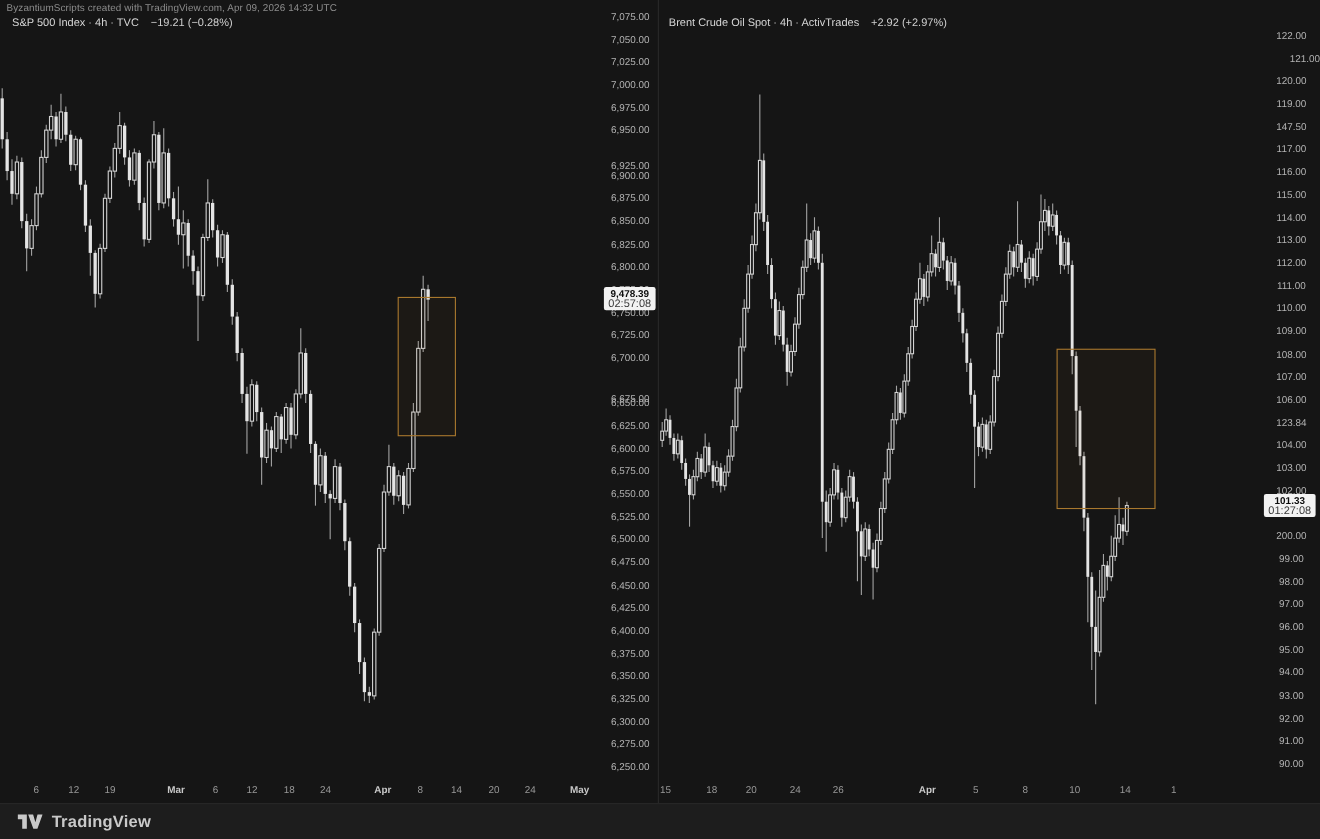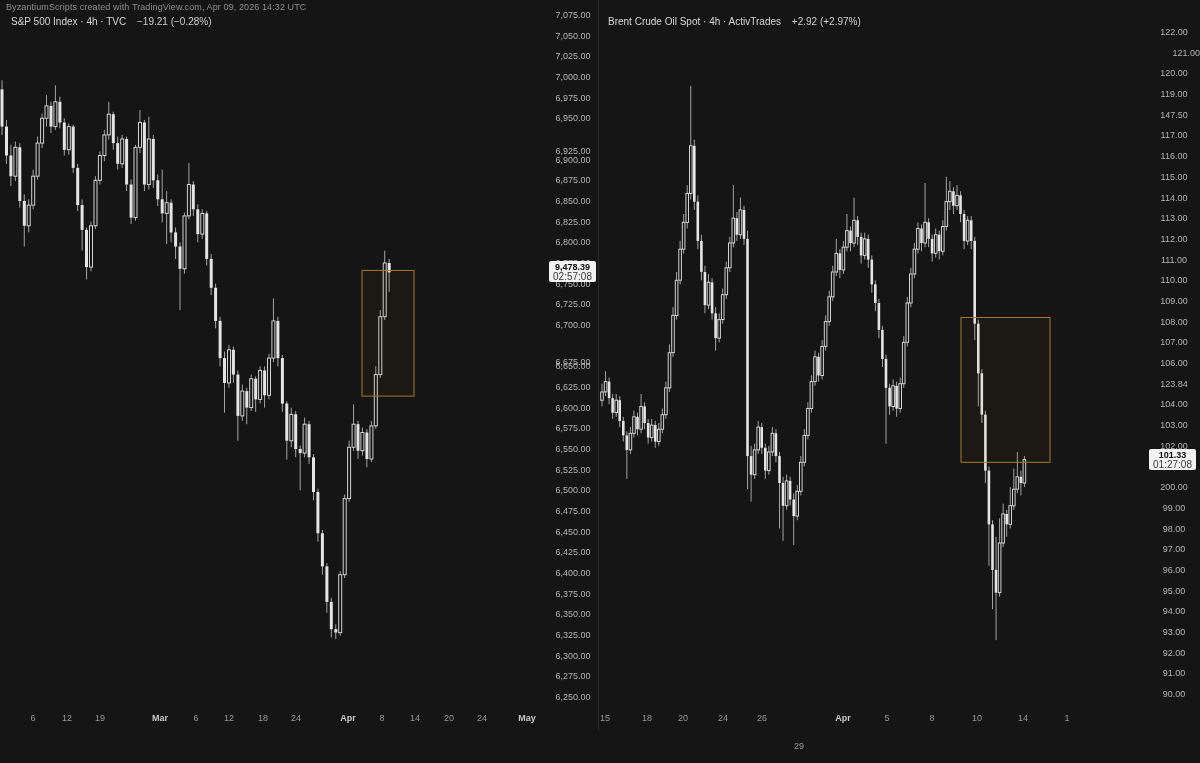--- a/index.html
+++ b/index.html
@@ -575,14 +575,23 @@
       <div class="ttick" style="left: 762px;">26</div>
       <div class="ttick" style="left: 799px; margin-top: 28px;">29</div>
       <div class="ttick month" style="left: 843px;">Apr</div>
       <div class="ttick" style="left: 887px;">5</div>
       <div class="ttick" style="left: 932px;">8</div>
       <div class="ttick" style="left: 977px;">10</div>
       <div class="ttick" style="left: 1023px;">14</div>
       <div class="ttick" style="left: 1067px;">1</div>
     </div>
 
+  <div class="bottombar">
+    <span class="tvlogo">
+      <svg width="23" height="14" viewBox="0 0 23 14">
+        <path d="M0 0.5 h8.4 v12.9 h-4.2 V4.8 H0 Z" fill="#c9c9c9"></path>
+        <path d="M9.6 0.5 h4.5 l2.1 7 L18.1 0.5 h4.6 L18 13.4 h-3.7 Z" fill="#c9c9c9"></path>
+      </svg>
+    </span>
+    <span class="tvname">TradingView</span>
+  </div>
 
 </div>
 
 </body></html>

